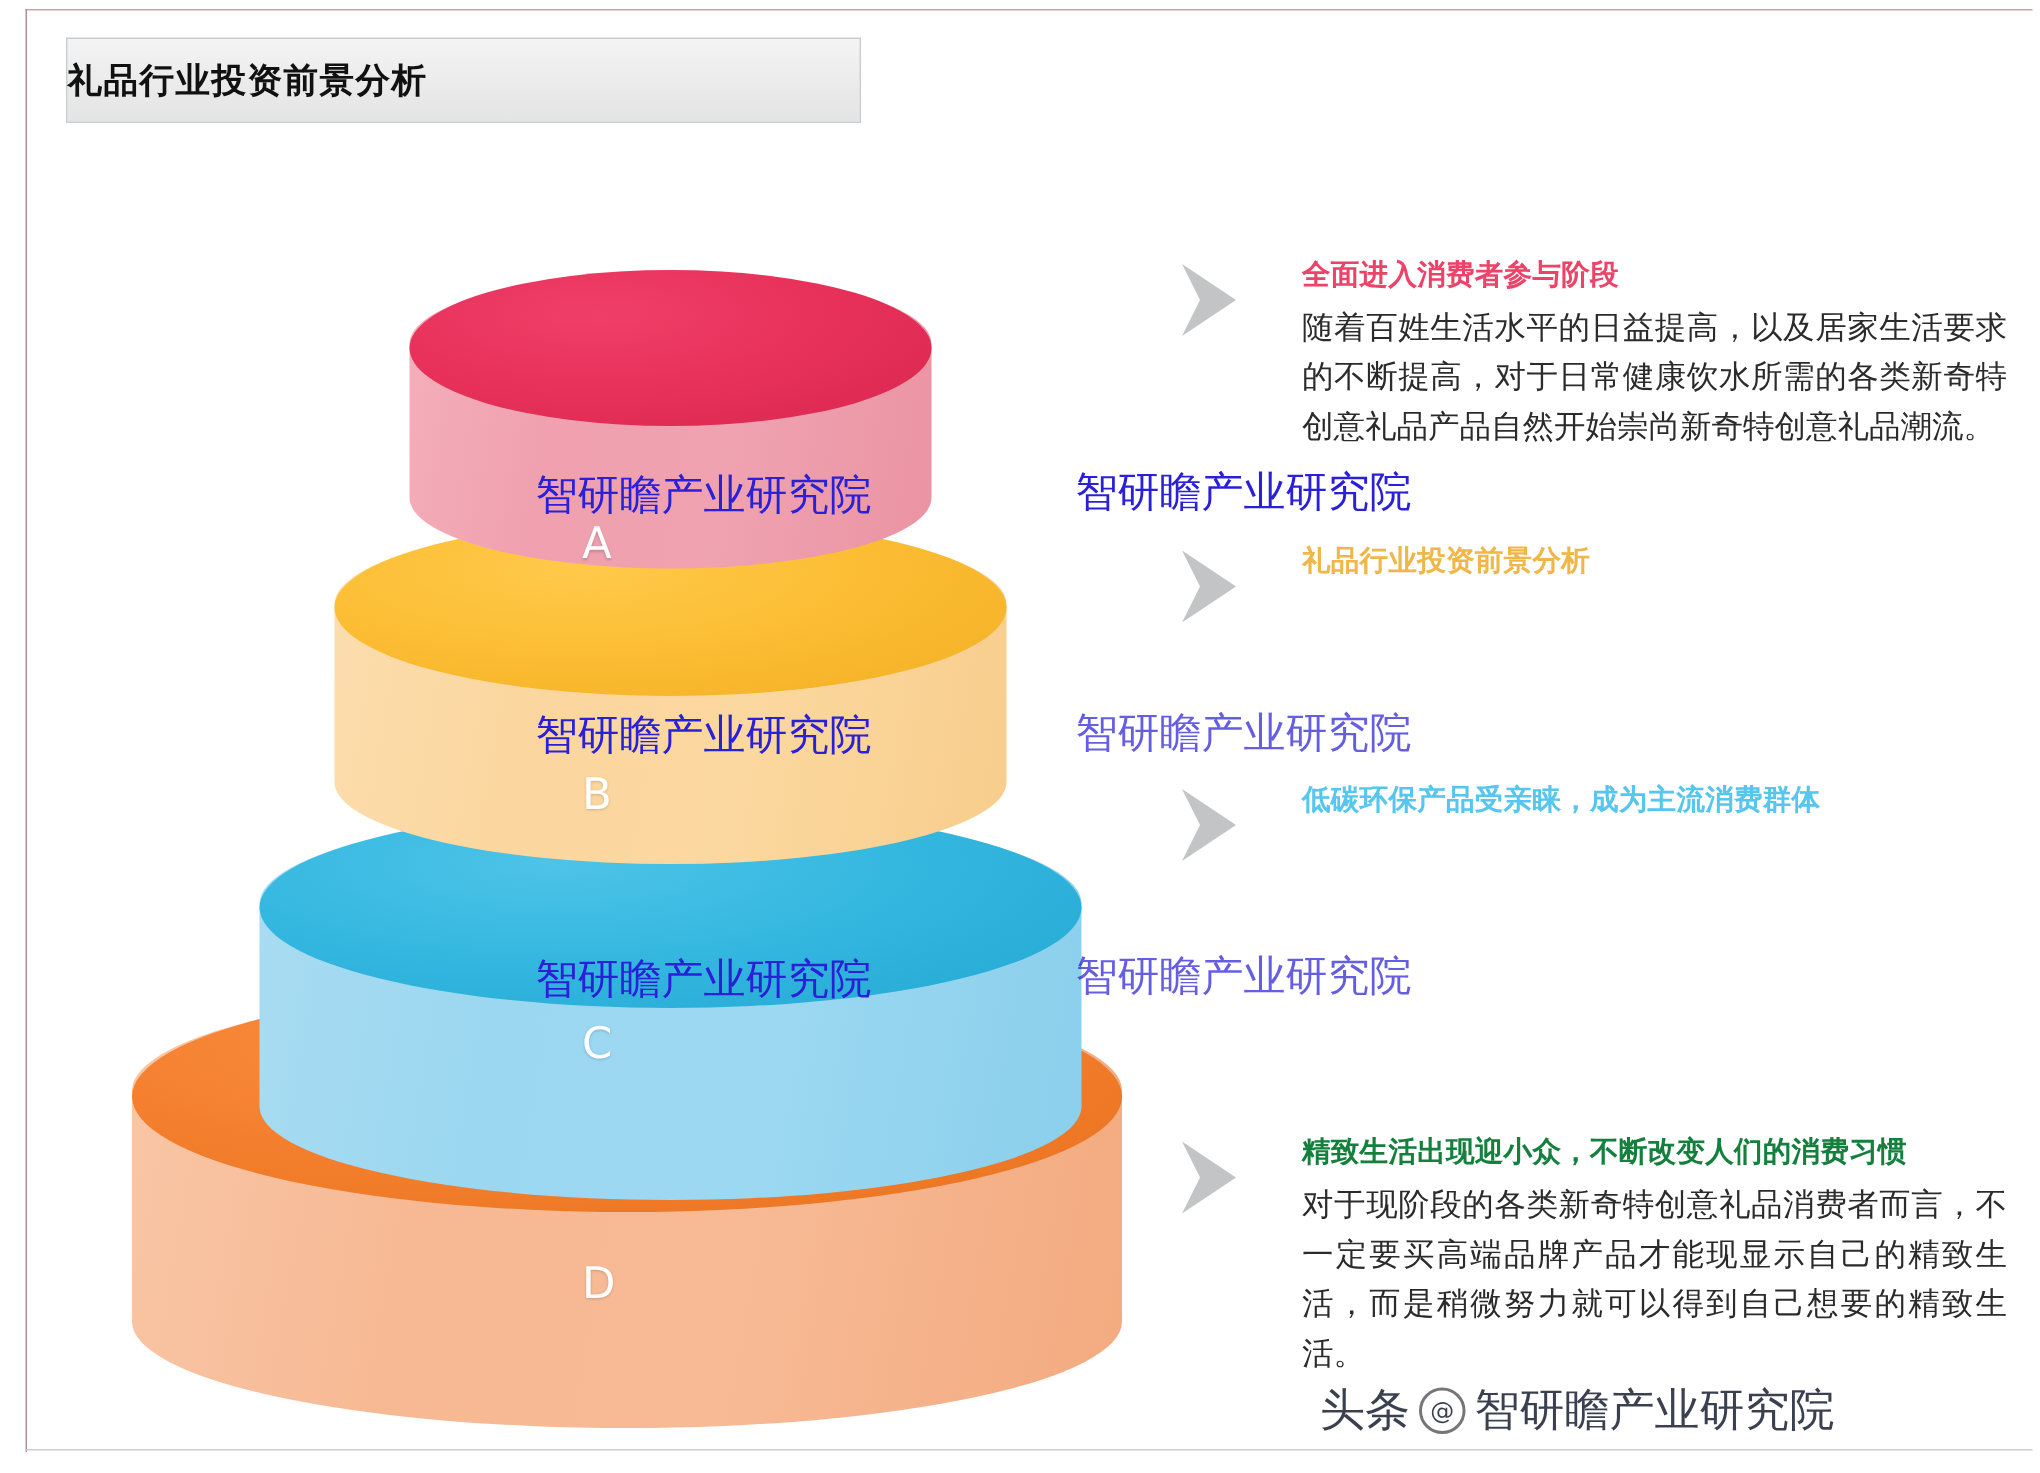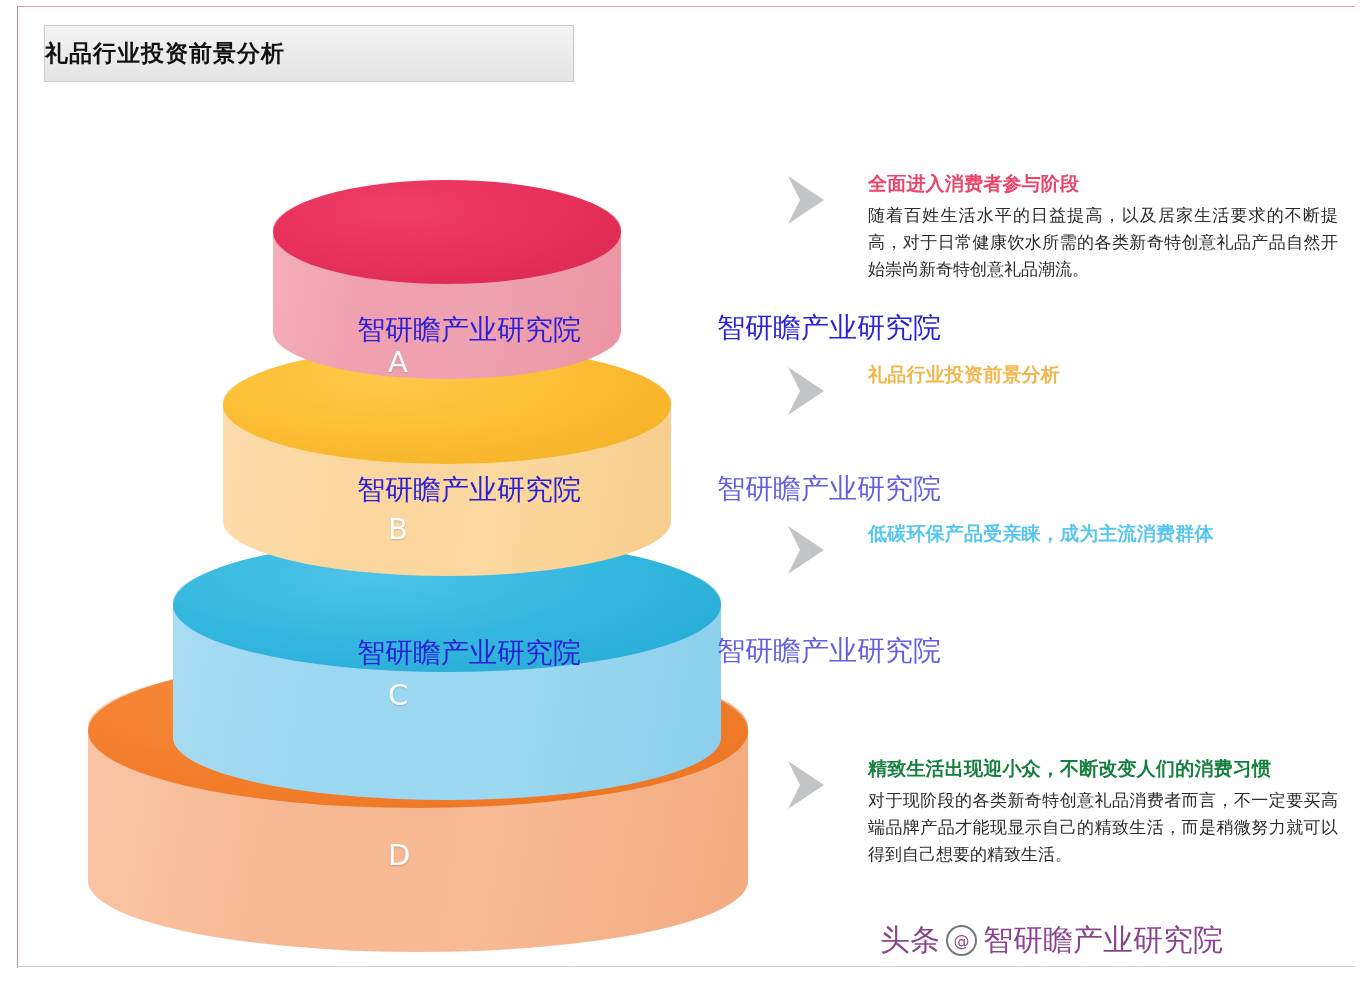--- a/index.html
+++ b/index.html
@@ -165,21 +165,21 @@
   }
   .block-heading {
     font-size: 19px;
     font-weight: bold;
     line-height: 1.42;
     margin: 0 0 5px 0;
     letter-spacing: .2px;
     font-family: "DejaVu Sans", "Liberation Sans", sans-serif;
   }
   .block-body {
-    font-size: 17px;
+    font-size: 21px;
     color: #2b2b2b;
     line-height: 1.58;
     margin: 0;
     text-align: justify;
     font-family: "DejaVu Sans", "Liberation Sans", sans-serif;
   }
 
   
   .wm {
     position: absolute;
@@ -200,21 +200,21 @@
   #wm-5 { left: 357px; top: 634px; }
   #wm-6 { left: 717px; top: 632px; }
 
   
   #wm-bottom {
     position: absolute;
     left: 880px; top: 920px;
     display: flex;
     align-items: center;
     gap: 6px;
-    color: #701a75;
+    color: #0f172a;
     opacity: .82;
     font-size: 30px;
     white-space: nowrap;
     z-index: 75;
     font-family: "DejaVu Sans", "Liberation Sans", sans-serif;
   }
   #wm-bottom .at-badge {
     display: inline-flex;
     align-items: center;
     justify-content: center;

